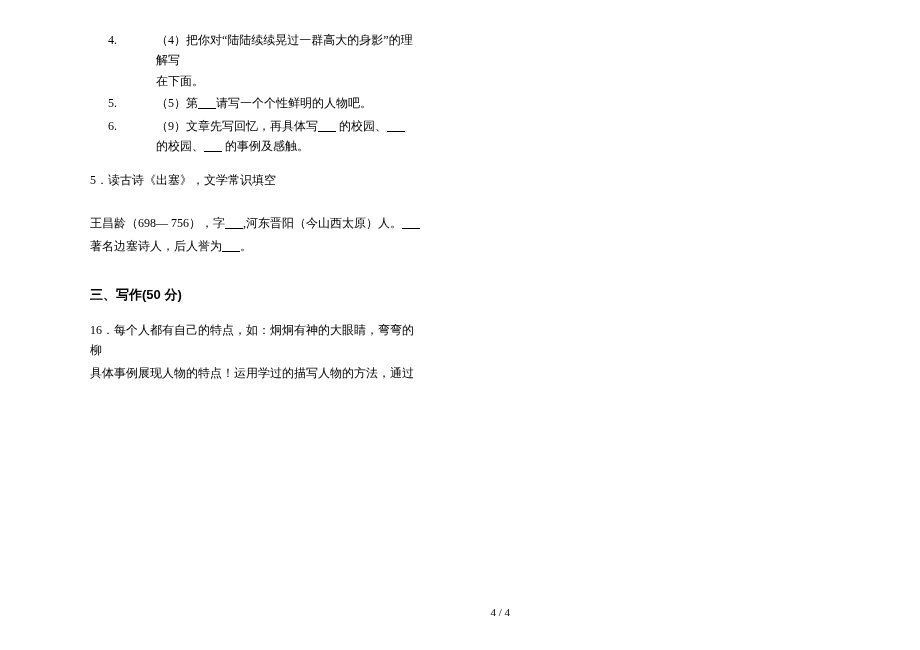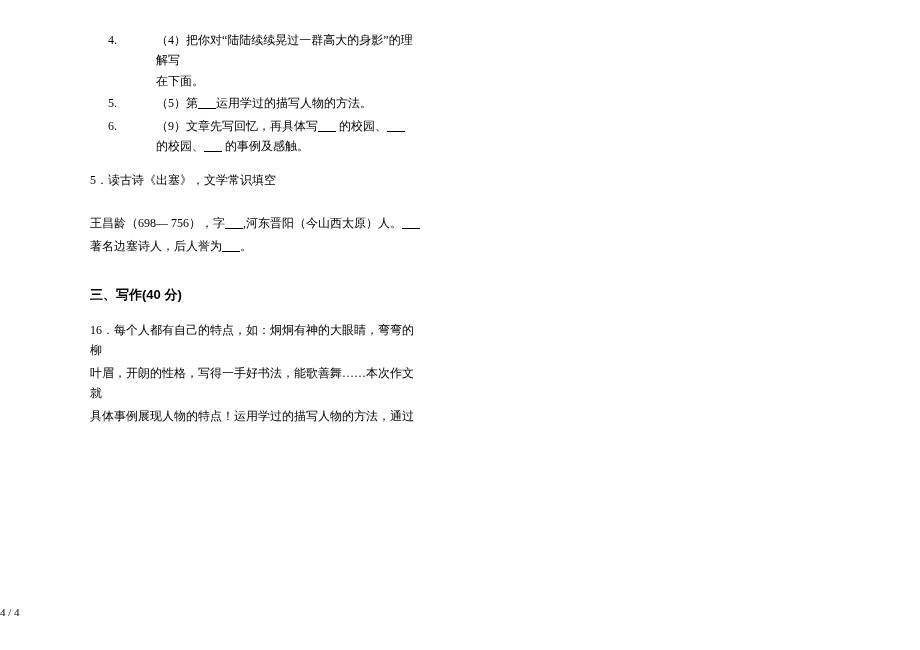--- a/index.html
+++ b/index.html
@@ -54,21 +54,21 @@
       margin-bottom: 2px;
     }
     .q15-last {
       padding-left: 36px;
     }
     .page-num {
       position: absolute;
       bottom: 28px;
       left: 0;
       width: 510px;
-      text-align: left;
+      text-align: right;
       font-size: 11px;
     }
     .blank {
       text-decoration: underline;
       white-space: pre;
     }
   </style>
 </head>
 <body>
 
@@ -78,21 +78,21 @@
     <div class="list-num">4.</div>
     <div class="list-body indent-body">
       <span>（4）把你对“陆陆续续晃过一群高大的身影”的理解写</span><br>
       <span>在下面。</span>
     </div>
   </div>
 
   <div class="list-item">
     <div class="list-num">5.</div>
     <div class="list-body indent-body">
-      <span>（5）第</span><span class="blank">      </span><span>运用学过的描写人物的方法。</span>
+      <span>（5）第</span><span class="blank">      </span><span>请写一个个性鲜明的人物吧。</span>
     </div>
   </div>
 
   <div class="list-item">
     <div class="list-num">6.</div>
     <div class="list-body indent-body">
       <span>（9）文章先写回忆，再具体写</span><span class="blank">      </span><span> 的校园、</span><span class="blank">      </span><br><span>的校园、</span><span class="blank">      </span><span> 的事例及感触。</span>
     </div>
   </div>
 
@@ -100,23 +100,22 @@
     <div class="para">5．读古诗《出塞》，文学常识填空</div>
     <br>
     <div class="para">
       <span>王昌龄（698— 756），字</span><span class="blank">      </span><span>,河东晋阳（今山西太原）人。</span><span class="blank">      </span>
     </div>
     <div class="para">
       <span>著名边塞诗人，后人誉为</span><span class="blank">      </span><span>。</span>
     </div>
   </div>
 
-  <div class="section-heading">三、写作(40 分)</div>
+  <div class="section-heading">三、写作(50 分)</div>
 
   <div>
     <div class="q15-body">16．每个人都有自己的特点，如：炯炯有神的大眼睛，弯弯的柳</div>
-    <div class="q15-body">叶眉，开朗的性格，写得一手好书法，能歌善舞……本次作文就</div>
     <div class="q15-body">具体事例展现人物的特点！运用学过的描写人物的方法，通过</div>
   </div>
 
 </div>
 
 <div class="page-num">4 / 4</div>
 
 </body></html>

